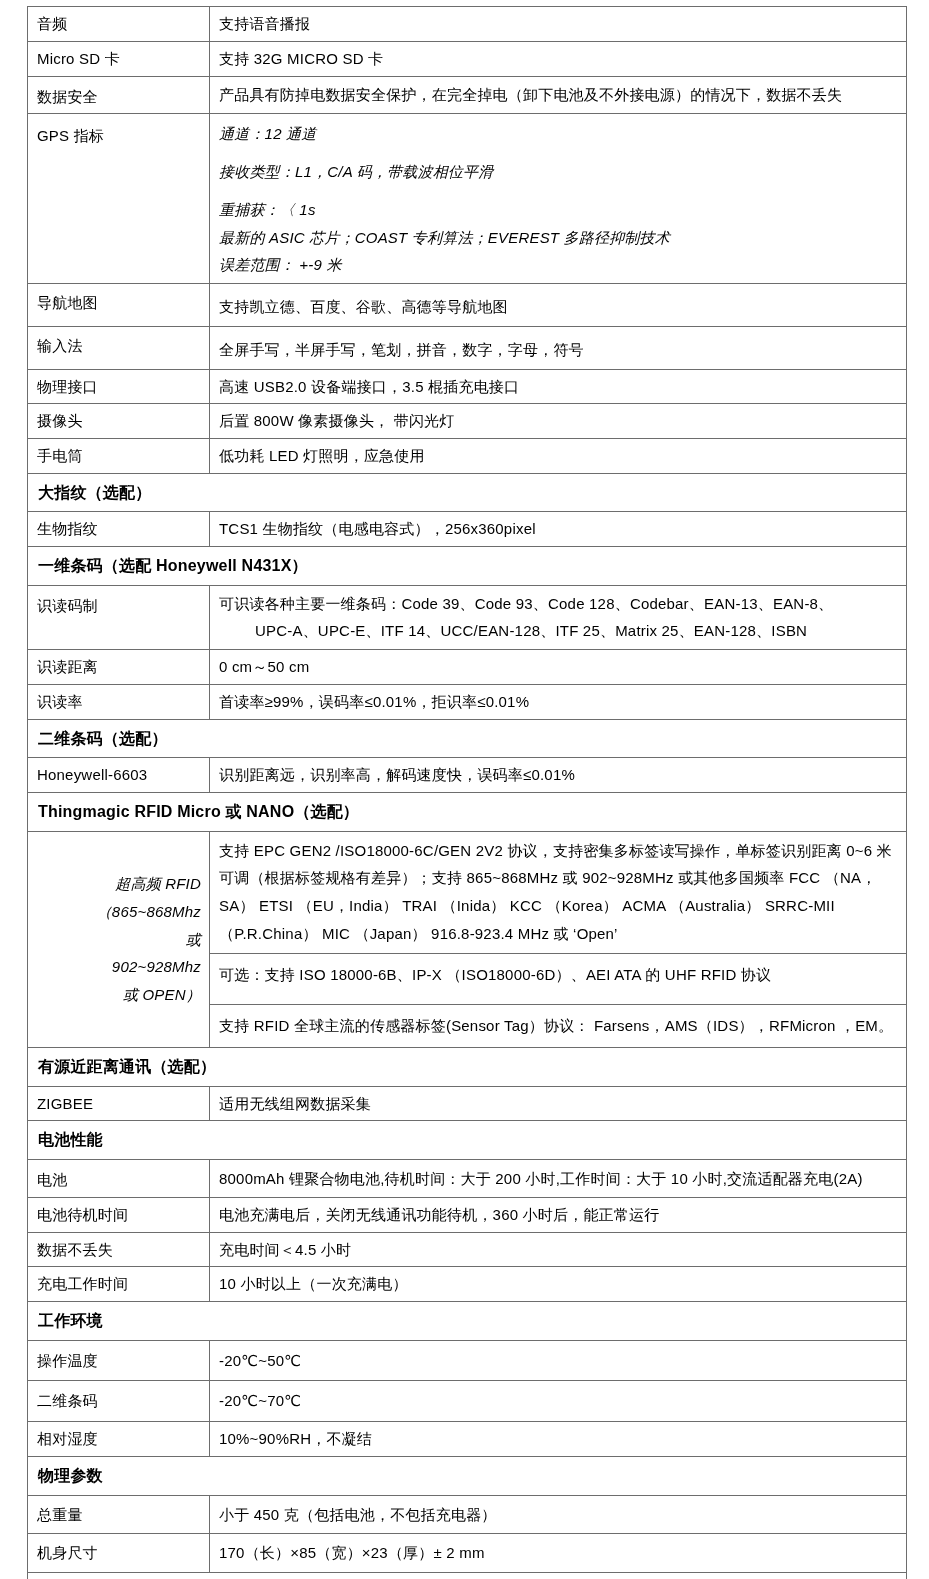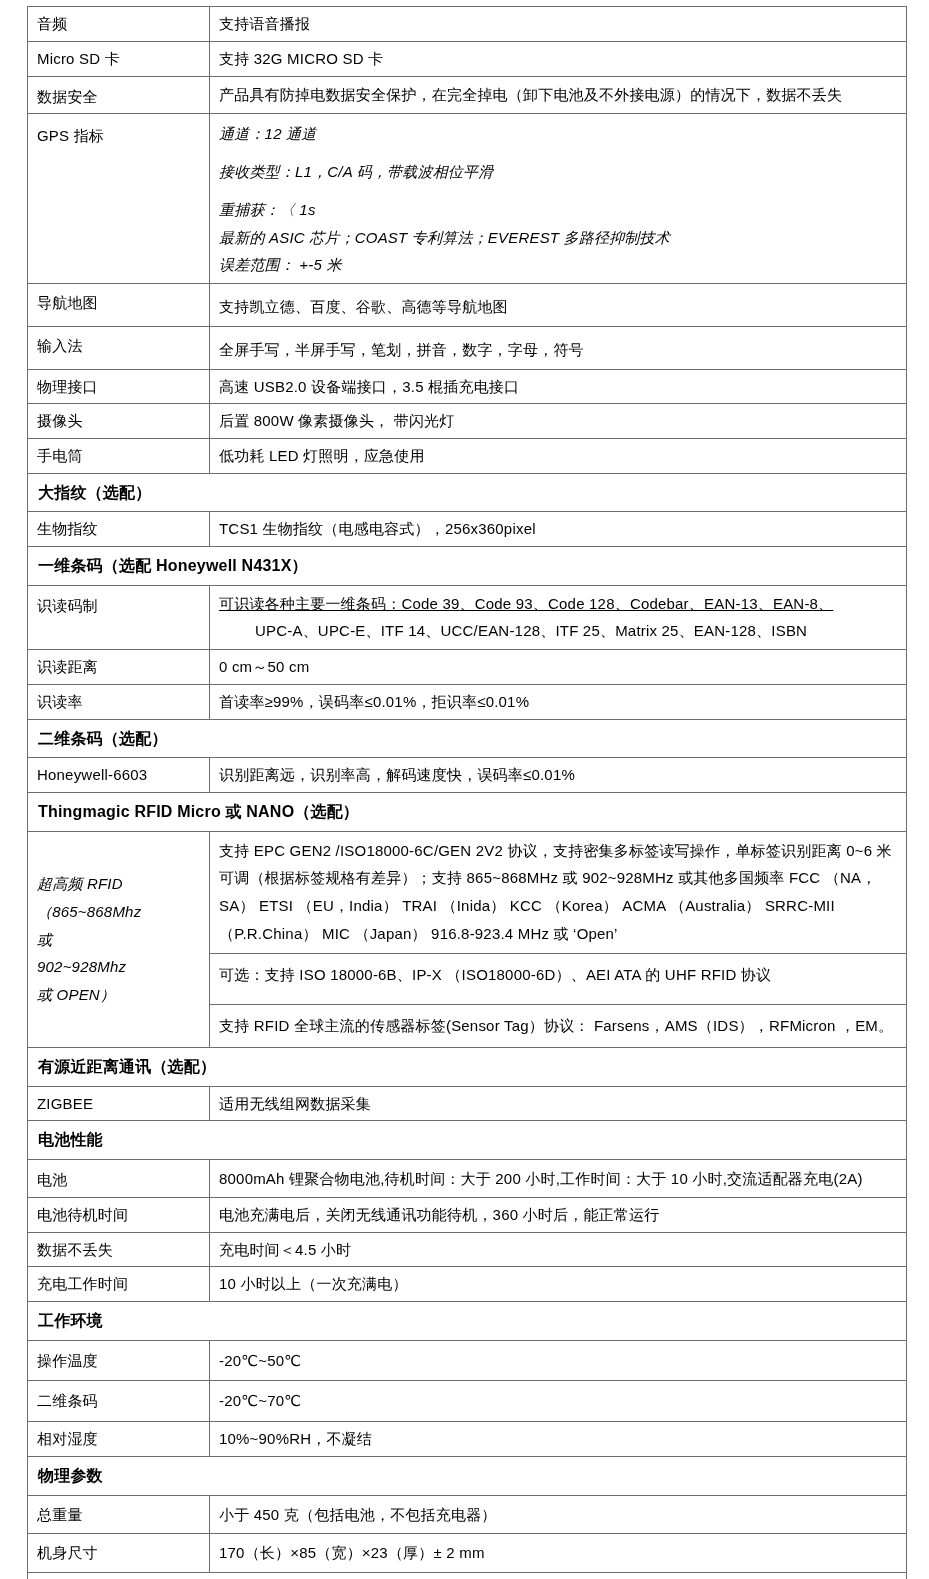--- a/index.html
+++ b/index.html
@@ -47,28 +47,27 @@
     padding-left: 10px;
   }
   tr.section td {
     font-weight: bold;
     padding-top: 4px;
     padding-bottom: 4px;
     padding-left: 10px;
     font-size: 16px;
   }
   td.center-label {
-    text-align: left;
+    text-align: right;
     line-height: 1.95;
     padding: 4px 4px;
     white-space: normal;
   }
   .indent-line {
     display: block;
-    text-decoration: underline;
   }
   .indent-2 {
     display: block;
     padding-left: 36px;
   }
   .blk { display:block;font-style:italic; }
 </style>
 </head>
 <body>
 
@@ -95,21 +94,21 @@
         <td class="value">产品具有防掉电数据安全保护，在完全掉电（卸下电池及不外接电源）的情况下，数据不丢失</td>
       </tr>
 
       <tr>
         <td class="label" style="vertical-align:top;padding-top:8px">GPS 指标</td>
         <td class="value" style="padding-top:6px;padding-bottom:4px">
           <span class="blk" style="margin-bottom:10px">通道：12 通道</span>
           <span class="blk" style="margin-bottom:10px">接收类型：L1，C/A 码，带载波相位平滑</span>
           <span class="blk">重捕获：〈 1s</span>
           <span class="blk">最新的 ASIC 芯片；COAST 专利算法；EVEREST 多路径抑制技术</span>
-          <span class="blk">误差范围： +-5 米</span>
+          <span class="blk">误差范围： +-9 米</span>
         </td>
       </tr>
 
       <tr>
         <td class="label" style="vertical-align:top;padding-top:5px">导航地图</td>
         <td class="value" style="padding-top:9px;padding-bottom:5px">支持凯立德、百度、谷歌、高德等导航地图</td>
       </tr>
 
       <tr>
         <td class="label" style="vertical-align:top;padding-top:5px">输入法</td>

